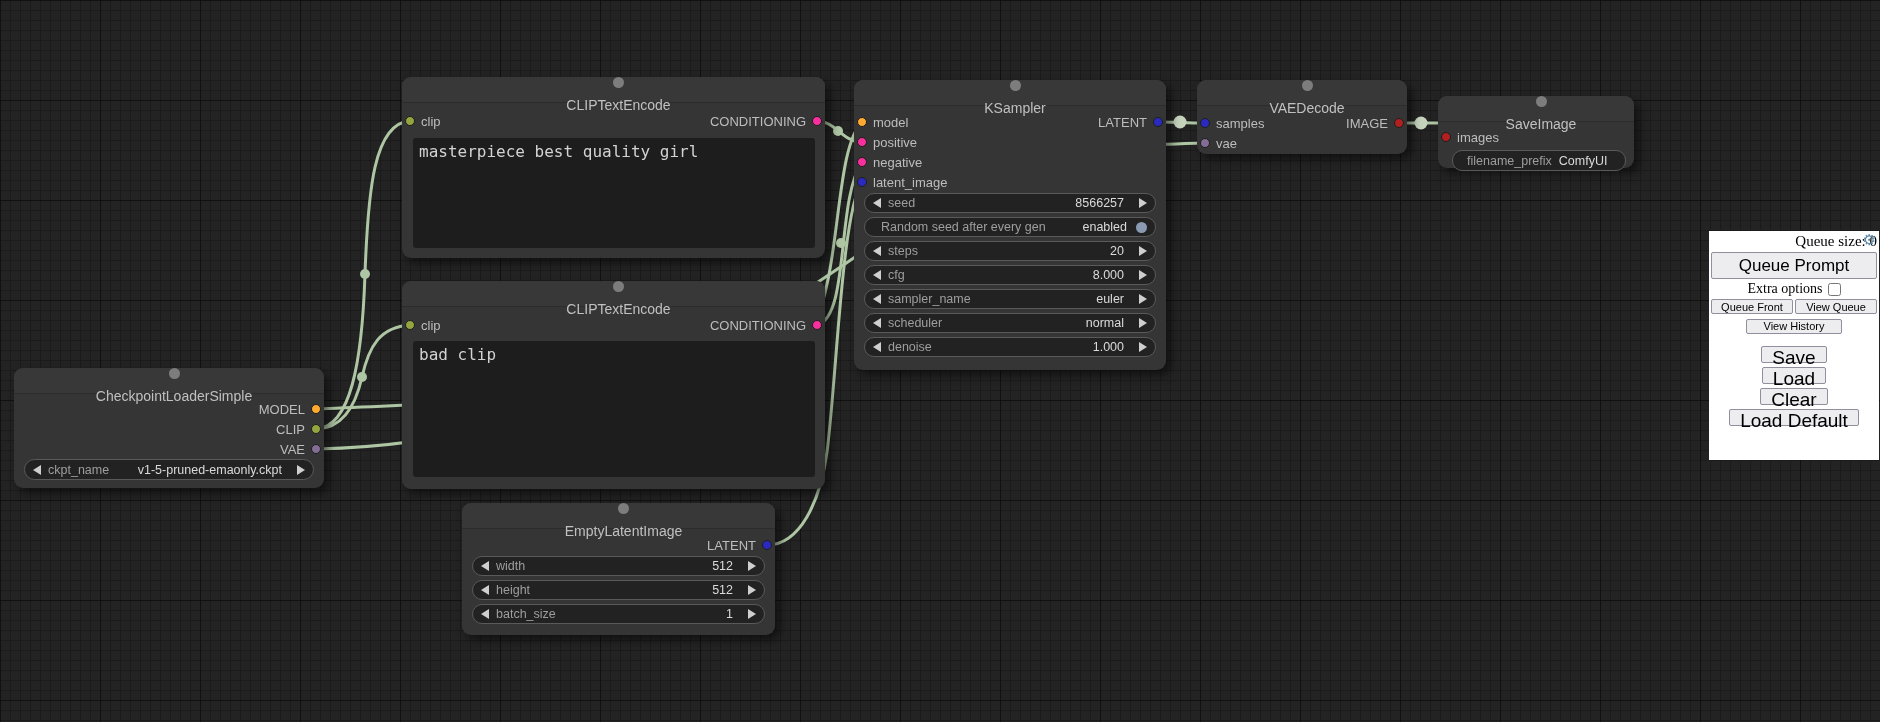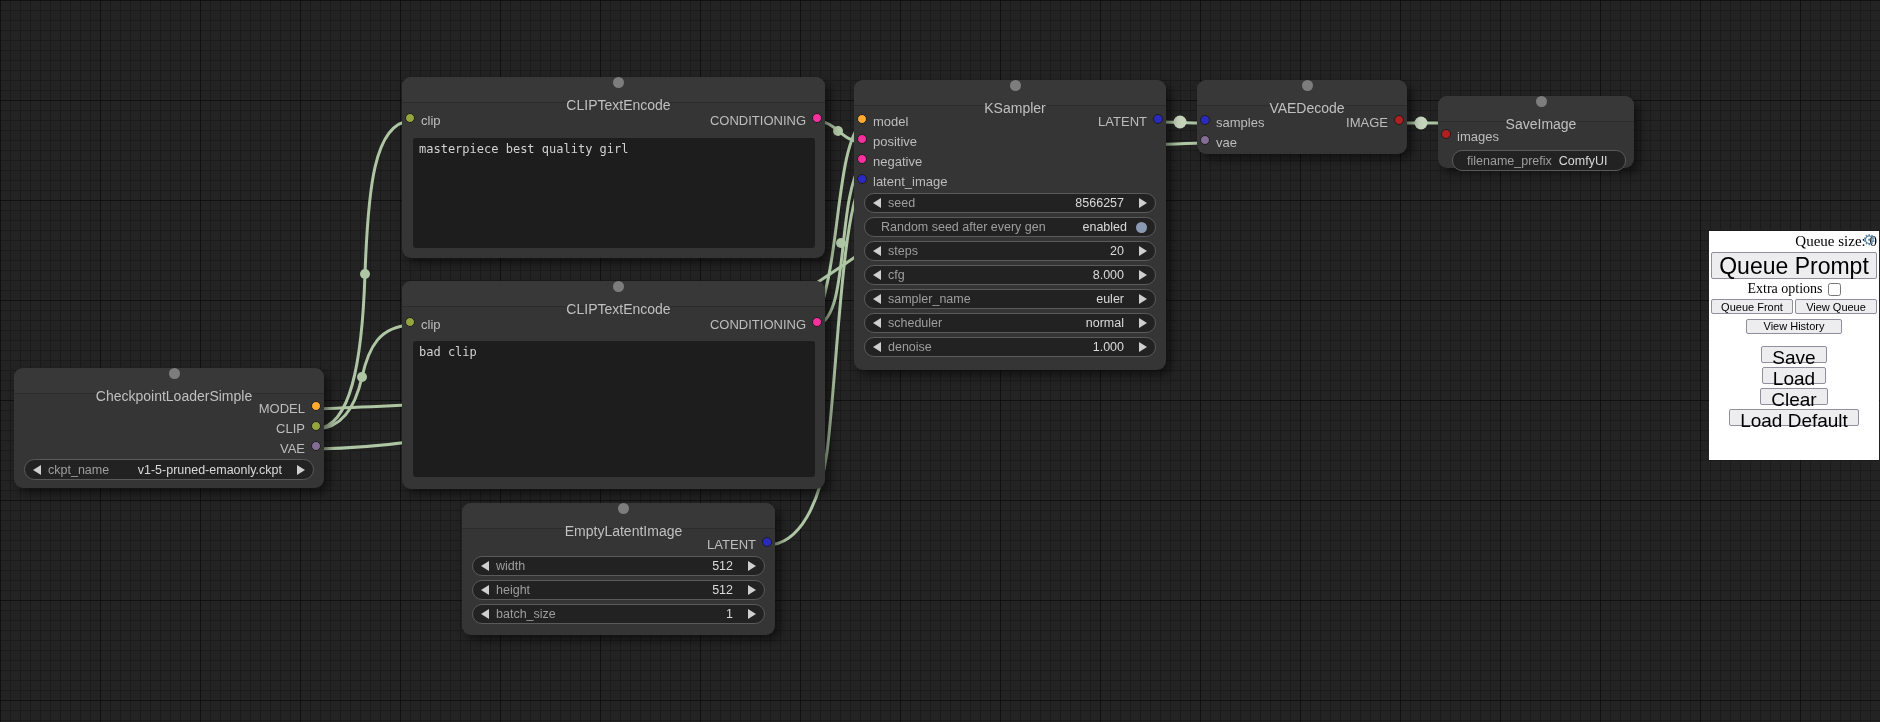--- a/index.html
+++ b/index.html
@@ -19,48 +19,48 @@
   .wire{stroke:var(--wire);stroke-width:3;fill:none;}
   .wiredot{fill:var(--wire);}
   .wiredot-big{fill:var(--wire_bright);}
   
   .node{position:absolute;z-index:2;background:#353535;border-radius:9px;
         box-shadow:5px 5px 10px rgba(0,0,0,.5);color:#bdbdbd;}
   .node-title{height:26px;display:flex;align-items:center;gap:9px;padding-left:10px;
         background:#383838;border-radius:9px 9px 0 0;border-bottom:1px solid #2c2c2c;
         font-size:14px;color:#c0c0c0;box-sizing:border-box;flex-direction:column;}
   .tdot{width:11px;height:11px;border-radius:50%;background:#7d7d7d;flex:0 0 auto;}
-  .slot{position:absolute;height:16px;display:flex;align-items:flex-start;gap:6px;font-size:13px;}
+  .slot{position:absolute;height:16px;display:flex;align-items:center;gap:6px;font-size:13px;}
   .slot.in{left:3px;}
   .slot.out{right:3px;flex-direction:row-reverse;}
   .dot{width:10px;height:10px;border-radius:50%;border:1px solid #1d1d1d;box-sizing:border-box;flex:0 0 auto;}
   .c-model{background:var(--port_model);}  .c-clip{background:var(--port_clip);}
   .c-vae{background:var(--port_vae);}      .c-cond{background:var(--port_conditioning);}
   .c-latent{background:var(--port_latent);}.c-image{background:var(--port_image);}
   .widget{position:absolute;left:10px;right:10px;height:20px;background:#222;
         border:1px solid #5a5a5a;border-radius:10px;display:flex;align-items:center;
         padding:0 8px;font-size:12.5px;color:#9e9e9e;box-sizing:border-box;gap:7px;}
   .wvalue{margin-left:auto;color:#dadada;margin-right:8px;white-space:nowrap;}
   .arr{width:0;height:0;flex:0 0 auto;}
   .arr.l{border-top:5px solid transparent;border-bottom:5px solid transparent;border-right:8px solid #cfcfcf;}
   .arr.r{border-top:5px solid transparent;border-bottom:5px solid transparent;border-left:8px solid #cfcfcf;}
   .toggle-dot{width:11px;height:11px;border-radius:50%;background:var(--toggle_on);flex:0 0 auto;margin-right:0px;}
   .prompt-text{position:absolute;background:#1d1d1d;border-radius:3px;
-        font-family:"DejaVu Sans Mono",monospace;font-size:12px;color:#d2d2d2;
+        font-family:"DejaVu Sans Mono",monospace;font-size:16px;color:#d2d2d2;
         padding:4px 6px;box-sizing:border-box;white-space:pre-wrap;overflow:hidden;}
   
   #queue-panel{position:absolute;z-index:3;left:1709px;top:231px;width:170px;height:229px;
         background:#ffffff;color:#000;font-family:"Liberation Serif",serif;
         display:flex;flex-direction:column;box-sizing:border-box;padding:1px 2px;}
   #queue-panel button{font-family:"Liberation Sans",sans-serif;background:#ededf0;
         border:1px solid #8f8f9d;border-radius:2px;color:#000;padding:0;}
   .qp-header{display:flex;align-items:center;justify-content:flex-end;position:relative;
         font-size:15px;height:19px;flex:0 0 auto;}
   .gear{position:absolute;right:1px;top:0px;font-size:15px;line-height:17px;color:var(--gear);cursor:pointer;}
-  .qp-big{height:27px;font-size:23px;margin:1px 0;width:100%;}
+  .qp-big{height:27px;font-size:17px;margin:1px 0;width:100%;}
   .qp-extra{display:flex;align-items:center;justify-content:center;gap:5px;font-size:14px;height:18px;flex:0 0 auto;}
   .qp-extra input{width:13px;height:13px;margin:0;}
   .qp-row{display:flex;gap:2px;margin-top:1px;}
   .qp-row button{flex:1;font-size:11px;height:15px;}
   .qp-center{text-align:center;margin-top:2px;}
   .qp-center button{font-size:11px;height:15px;width:96px;}
   .qp-stack{display:flex;flex-direction:column;align-items:center;gap:4px;margin-top:12px;}
   .qp-med{font-size:19px;height:17px;padding:0 10px !important;}
 </style>
 </head>

